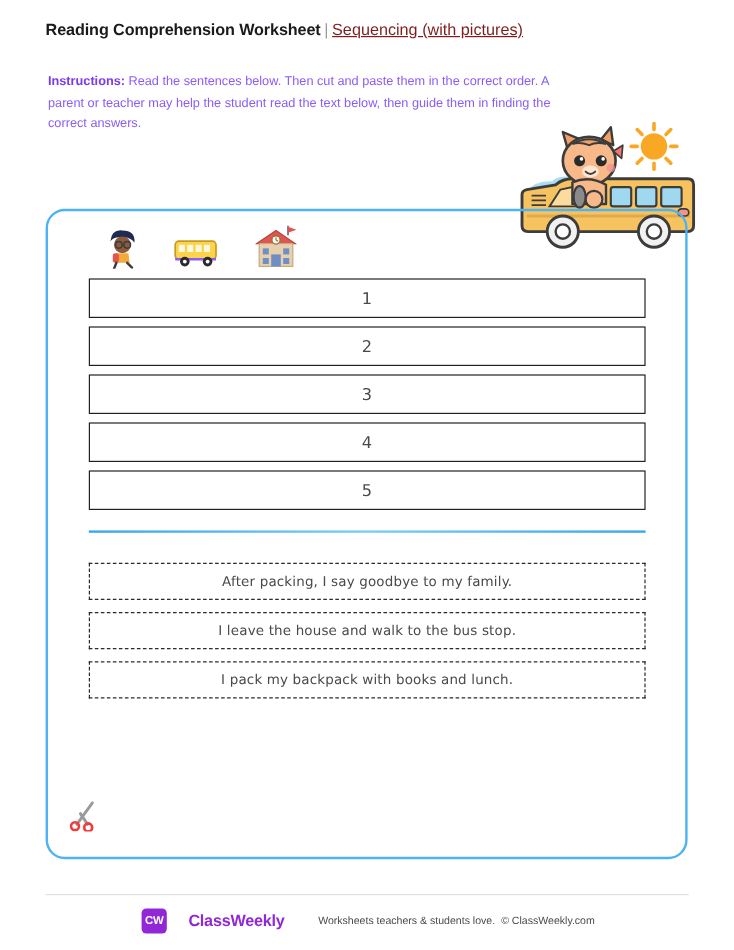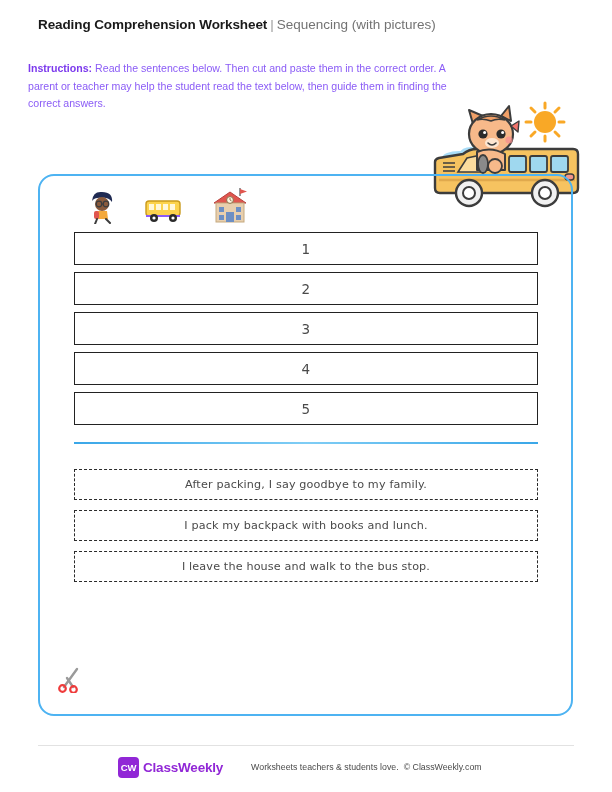--- a/index.html
+++ b/index.html
@@ -31,27 +31,28 @@
     font-weight: bold;
     color: #1a1a1a;
     letter-spacing: -0.1px;
   }
   .title-pipe {
     color: #9a9a9a;
     font-weight: normal;
     padding: 0 3px;
   }
   .title-sub {
-    color: #737373;
+    color: #7f1d1d;
     font-weight: normal;
+    text-decoration: underline;
   }
 
   .instructions {
     position: absolute;
-    left: 28px;
+    left: 40px;
     top: 60px;
     width: 450px;
     font-size: 10.6px;
     line-height: 17.5px;
     color: #8b5cf6;
   }
   .instructions b {
     color: #7c3aed;
     font-weight: bold;
   }
@@ -164,21 +165,21 @@
     left: 38px;
     top: 753px;
     width: 536px;
     height: 28px;
     display: flex;
     align-items: center;
   }
   .brand {
     display: flex;
     align-items: center;
-    gap: 4px;
+    gap: 18px;
     margin-left: 80px;
   }
   .brand-badge {
     width: 21px;
     height: 21px;
     border-radius: 4px;
     background: #9127d6;
     color: #ffffff;
     font-size: 9.5px;
     font-weight: bold;
@@ -359,24 +360,24 @@
     </div>
   </div>
 
   <div class="divider"></div>
 
   <div class="strip-list">
     <div class="strip">
       <span class="strip-text">After packing, I say goodbye to my family.</span>
     </div>
     <div class="strip">
+      <span class="strip-text">I leave the house and walk to the bus stop.</span>
+    </div>
+    <div class="strip">
       <span class="strip-text">I pack my backpack with books and lunch.</span>
-    </div>
-    <div class="strip">
-      <span class="strip-text">I leave the house and walk to the bus stop.</span>
     </div>
   </div>
 
   <span class="scissors">
     <svg width="26" height="28" viewBox="0 0 26 28" xmlns="http://www.w3.org/2000/svg">
       <line x1="6" y1="22" x2="19" y2="4" stroke="#9a9a9a" stroke-width="2.4" stroke-linecap="round"></line>
       <line x1="15" y1="22" x2="9" y2="13" stroke="#9a9a9a" stroke-width="2.4" stroke-linecap="round"></line>
       <circle cx="4.5" cy="23.5" r="3.3" fill="none" stroke="#ef3b3b" stroke-width="2.2"></circle>
       <circle cx="15.5" cy="24.5" r="3.3" fill="none" stroke="#ef3b3b" stroke-width="2.2"></circle>
     </svg>

